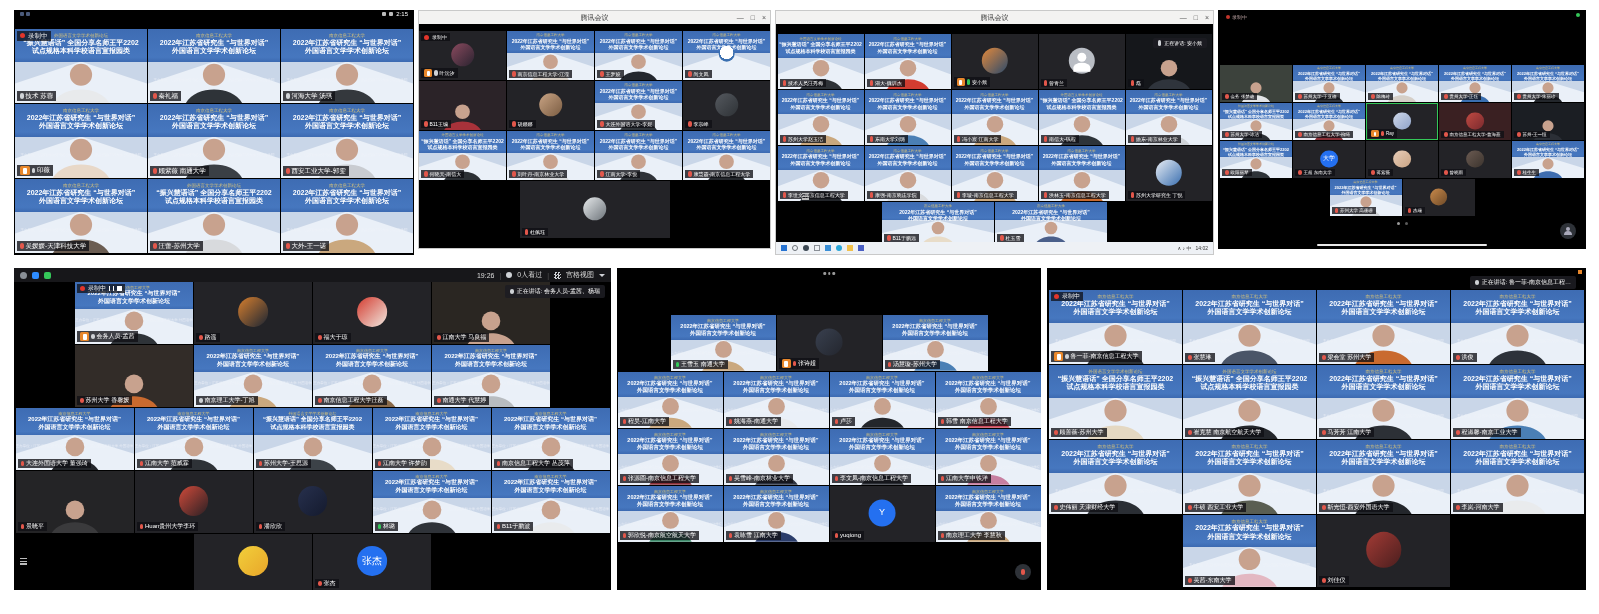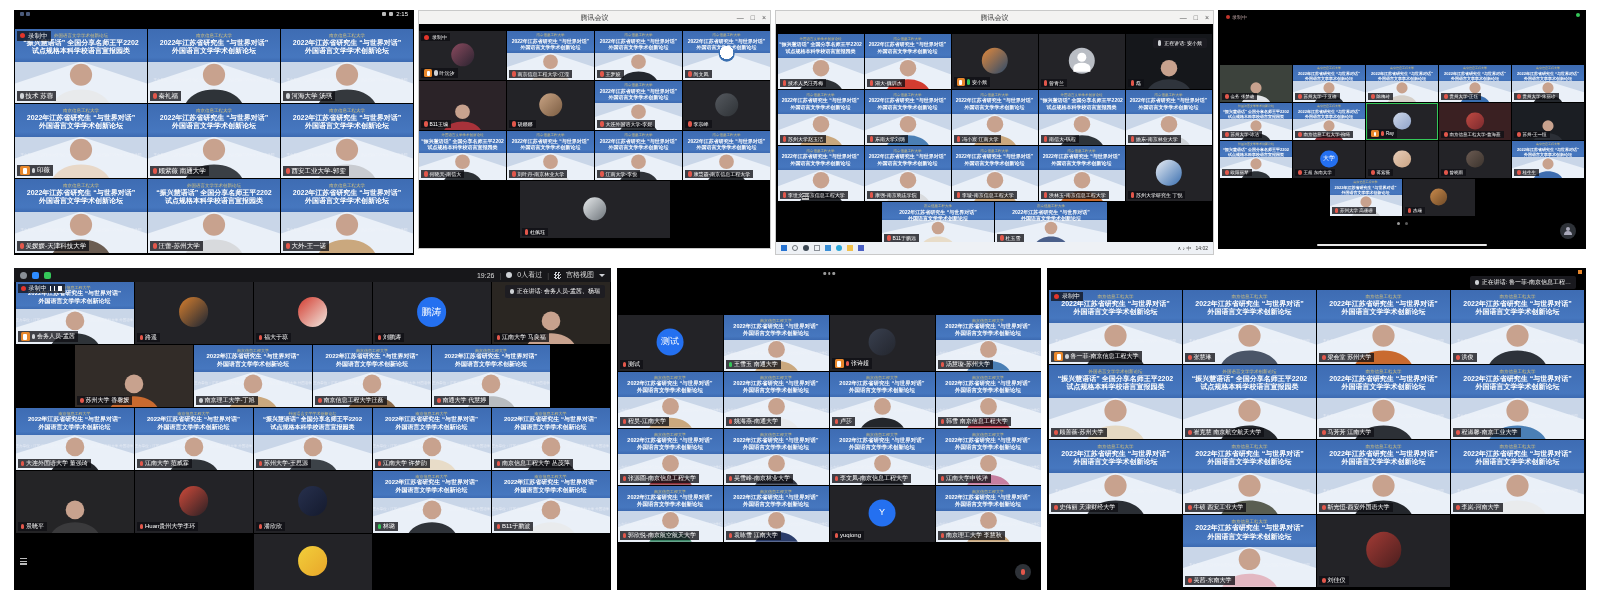--- a/index.html
+++ b/index.html
@@ -1240,27 +1240,20 @@
               <span>路遥</span>
             </div>
           </div>
           <div class="tile">
             <div class="av" style="background: linear-gradient(135deg, rgb(212, 60, 48), rgb(240, 232, 224));"></div>
             <div class="lab">
               <div class="mic m-r"></div>
               <span>福大于琼</span>
             </div>
           </div>
-          <div class="tile">
-            <div class="av" style="background: rgb(36, 112, 240);">鹏涛</div>
-            <div class="lab">
-              <div class="mic m-r"></div>
-              <span>刘鹏涛</span>
-            </div>
-          </div>
           <div class="tile" style="background: rgb(42, 38, 34);">
             <div class="person">
               <svg viewBox="0 0 100 62" preserveAspectRatio="xMidYMax meet">
                 <circle cx="50" cy="24" r="15" fill="#c8a28e"></circle>
                 <path d="M12 62 C26 38 74 38 88 62 Z" fill="#c8a28e"></path>
               </svg>
             </div>
             <div class="lab">
               <div class="mic m-r"></div>
               <span>江南大学 马良福</span>
@@ -1517,45 +1510,45 @@
             </div>
             <div class="lab">
               <div class="mic m-r"></div>
               <span>B11于鹏波</span>
             </div>
           </div>
         </div>
         <div class="row">
           <div class="tile">
             <div class="av" style="background: linear-gradient(135deg, rgb(242, 207, 58), rgb(232, 166, 42));"></div>
+          </div>
+          <div class="tile">
+            <div class="av" style="background: rgb(36, 112, 240);">张杰</div>
+            <div class="lab">
+              <div class="mic m-r"></div>
+              <span>张杰</span>
+            </div>
           </div>
         </div>
       </div>
     <div class="hb">
         <i></i>
         <i></i>
         <i></i>
       </div>
   </div>
 
   <div class="win" id="w6">
     <div class="more">
         <i></i>
         <i></i>
         <i></i>
       </div>
     <div class="grid">
         <div class="row">
-          <div class="tile">
-            <div class="av" style="background: rgb(36, 112, 240);">测试</div>
-            <div class="lab">
-              <div class="mic m-r"></div>
-              <span>测试</span>
-            </div>
-          </div>
           <div class="tile green">
             <div class="poster">
               <div class="wedge"></div>
               <div class="ptxt">
                 <div class="p-logo">南京信息工程大学</div>
                 <div class="p-t1">2022年江苏省研究生 “与世界对话”</div>
                 <div class="p-t2">外国语言文学学术创新论坛</div>
               </div>
               <div class="p-foot">主办单位：江苏省学位委员会办公室 承办单位：南京信息工程大学 外国语学院</div>
             </div>

